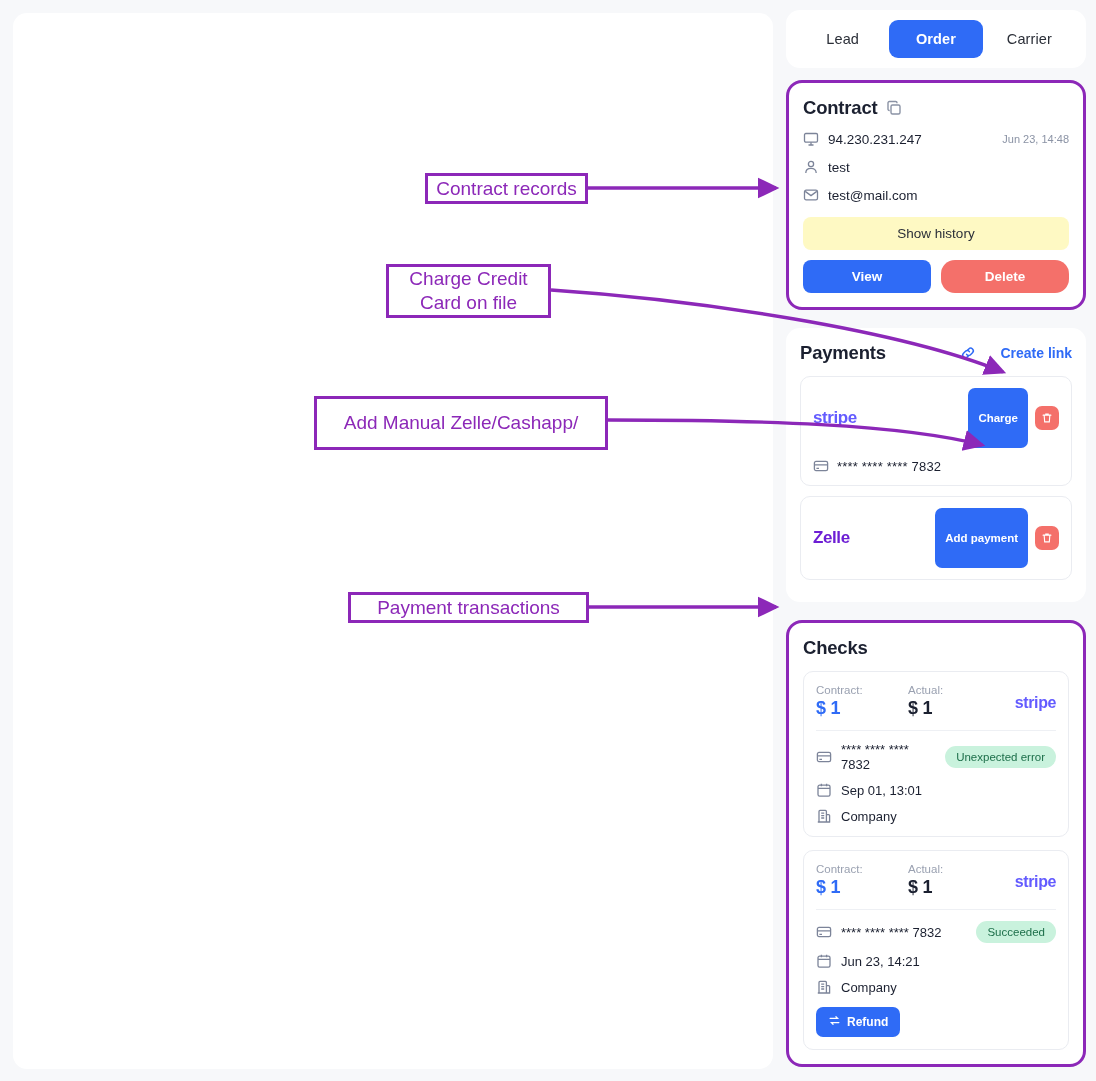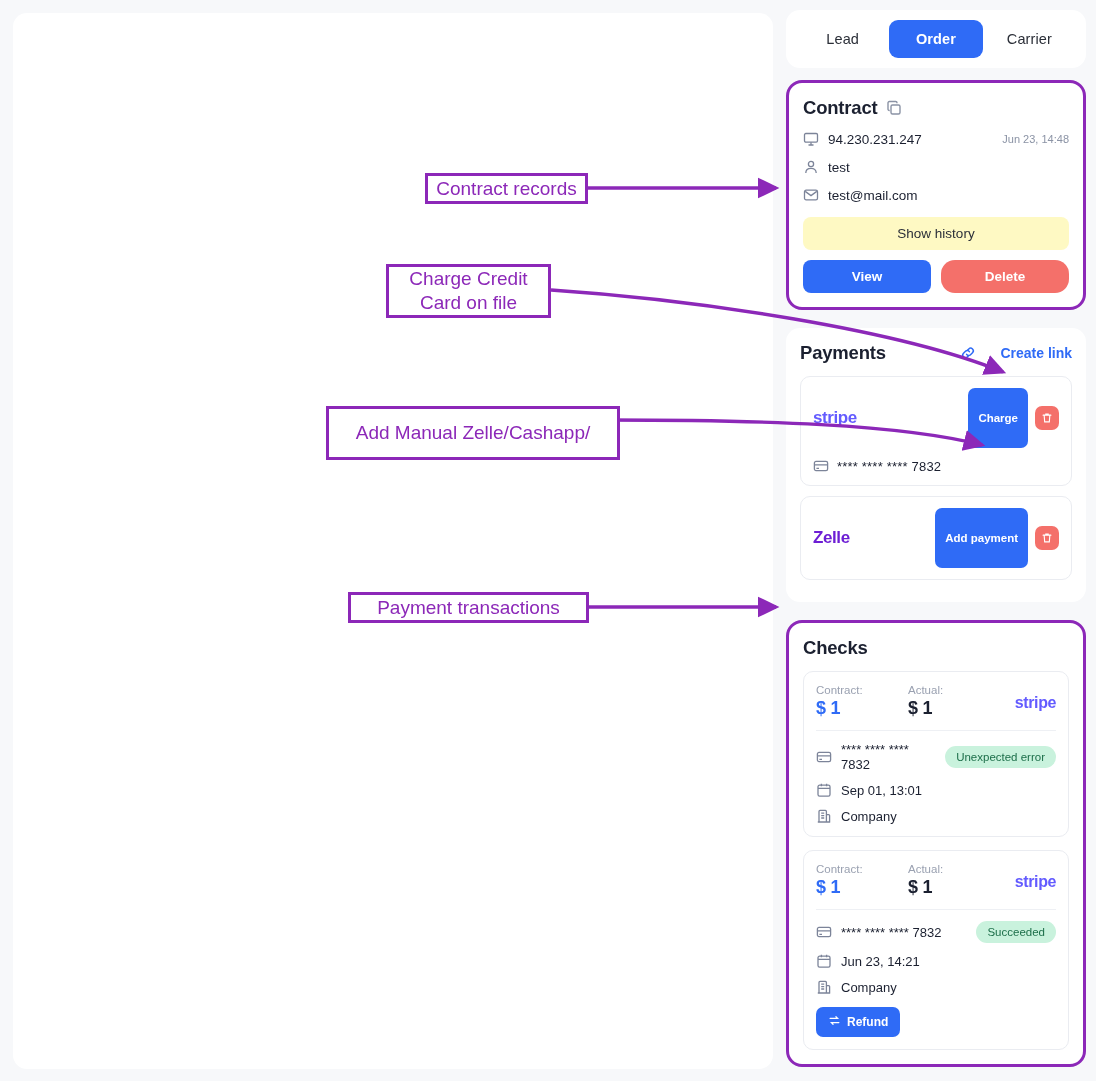--- a/index.html
+++ b/index.html
@@ -432,21 +432,21 @@
 
   <div class="anno-box" style="left:425px; top:173px; width:163px; height:31px;">
     <span>Contract records</span>
   </div>
 
   <div class="anno-box" style="left:386px; top:264px; width:165px; height:54px; flex-direction:column;">
     <span>Charge Credit</span>
     <span>Card on file</span>
   </div>
 
-  <div class="anno-box" style="left:314px; top:406px; width:294px; height:54px; flex-direction:column;margin-left:12px;">
+  <div class="anno-box" style="left:314px; top:396px; width:294px; height:54px; flex-direction:column;">
     <span>Add Manual Zelle/Cashapp/</span>
   </div>
 
   <div class="anno-box" style="left:348px; top:592px; width:241px; height:31px;">
     <span>Payment transactions</span>
   </div>
 
 </div>
 
 </body></html>

